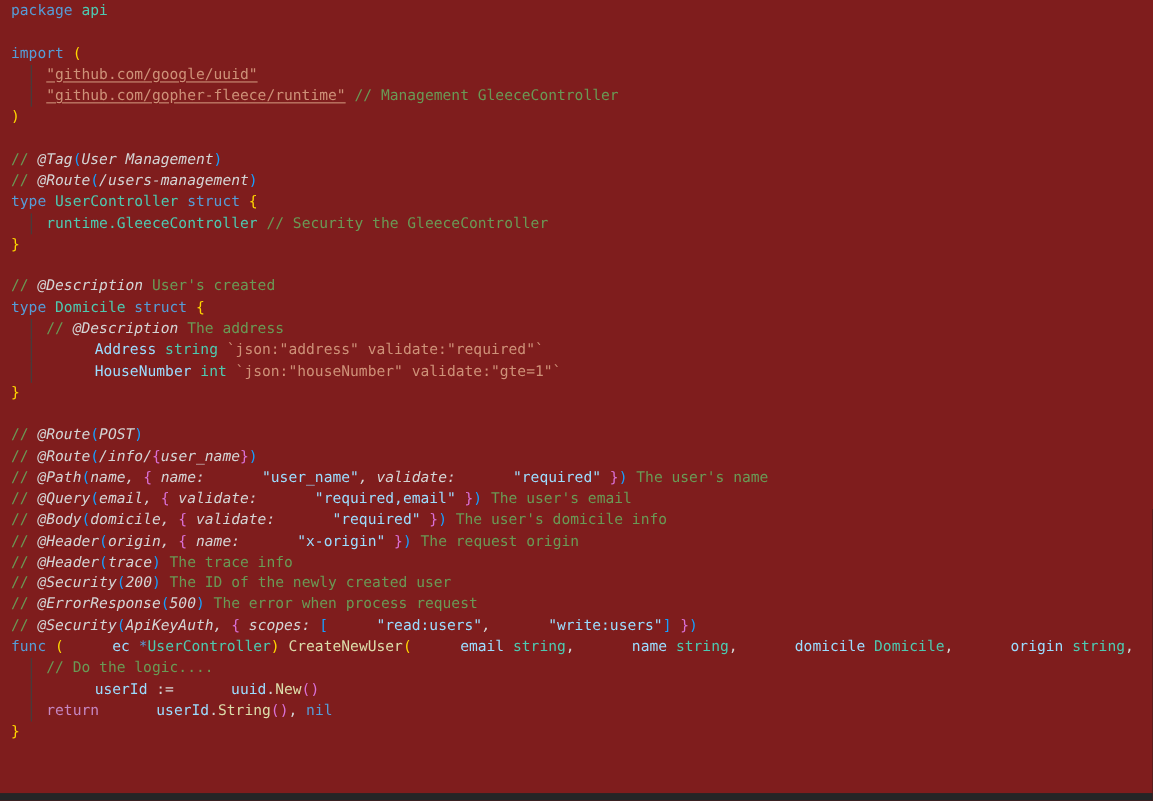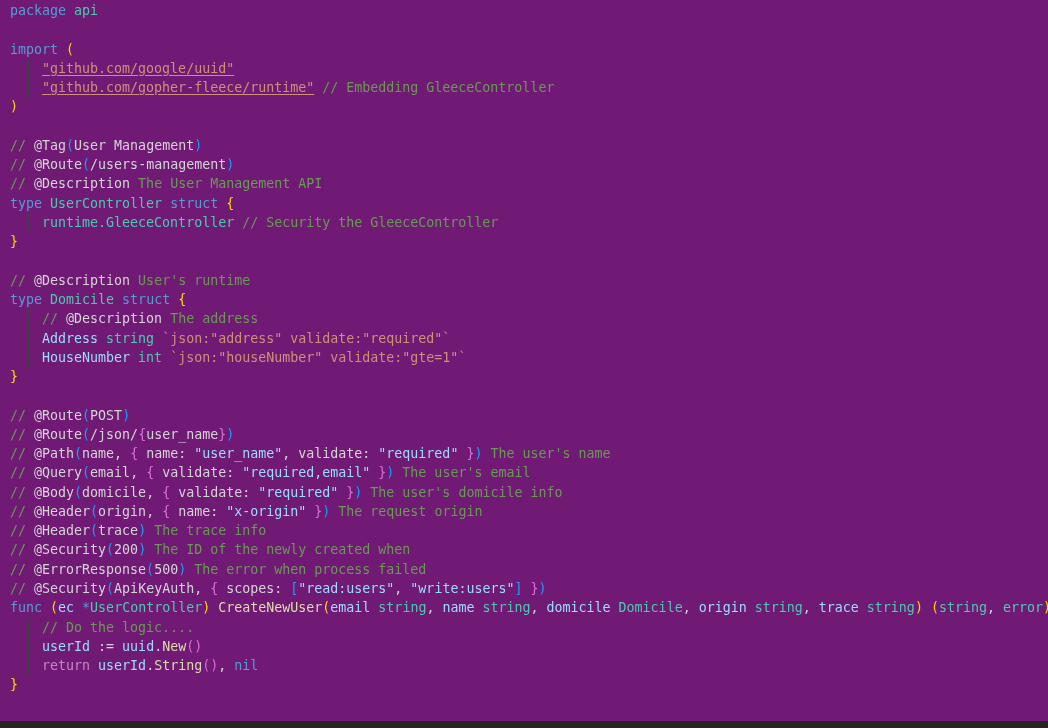--- a/index.html
+++ b/index.html
@@ -12,21 +12,21 @@
     width: 1048px;
     height: 728px;
     overflow: hidden;
     font-family: "DejaVu Sans Mono", "Liberation Mono", monospace;
   }
 
   #editor {
     position: relative;
     width: 1048px;
     height: 728px;
-    background: #701a75;
+    background: #7f1d1d;
     box-sizing: border-box;
     padding: 0;
   }
 
   #code-surface {
     position: absolute;
     left: 0;
     top: 0;
     right: 0;
     bottom: 0;
@@ -62,98 +62,97 @@
     right: 0;
     bottom: 0;
     height: 7px;
     background: #252526;
   }
 
   
   .t-kw        { color: #569cd6; }  
   .t-ctl       { color: #c586c0; }  
   .t-type      { color: #4ec9b0; }  
-  .t-var       { color: #9cdcfe; }  
+  .t-var       { color: #9cdcfe; margin-left: 44px; }  
   .t-fn        { color: #dcdcaa; }  
   .t-str       { color: #ce9178; }  
   .t-cmt       { color: #6a9955; }  
-  .t-anno      { color: #d4d4d4; }  
+  .t-anno      { color: #d4d4d4; font-style: italic; }  
   .t-punct     { color: #d4d4d4; }  
   .t-brkt-y    { color: #ffd700; }  
   .t-brkt-p    { color: #da70d6; }  
   .t-brkt-b    { color: #179fff; }  
   .t-link      { color: #ce9178; text-decoration: underline; text-underline-offset: 2px; }
 </style>
 </head>
 <body>
 
 <div id="editor">
   <div id="code-surface">
 
     <div class="code-line"><span class="t-kw">package</span><span class="t-punct"> </span><span class="t-type">api</span></div>
 
     <div class="code-line">&nbsp;</div>
 
     <div class="code-line"><span class="t-kw">import</span><span class="t-punct"> </span><span class="t-brkt-y">(</span></div>
 
     <div class="code-line guide1">    <span class="t-link">"github.com/google/uuid"</span></div>
 
-    <div class="code-line guide1">    <span class="t-link">"github.com/gopher-fleece/runtime"</span><span class="t-punct"> </span><span class="t-cmt">// Embedding GleeceController</span></div>
+    <div class="code-line guide1">    <span class="t-link">"github.com/gopher-fleece/runtime"</span><span class="t-punct"> </span><span class="t-cmt">// Management GleeceController</span></div>
 
     <div class="code-line"><span class="t-brkt-y">)</span></div>
 
     <div class="code-line">&nbsp;</div>
 
     <div class="code-line"><span class="t-cmt">// </span><span class="t-anno">@Tag</span><span class="t-brkt-b">(</span><span class="t-anno">User Management</span><span class="t-brkt-b">)</span></div>
 
     <div class="code-line"><span class="t-cmt">// </span><span class="t-anno">@Route</span><span class="t-brkt-b">(</span><span class="t-anno">/users-management</span><span class="t-brkt-b">)</span></div>
 
-    <div class="code-line"><span class="t-cmt">// </span><span class="t-anno">@Description</span><span class="t-cmt"> The User Management API</span></div>
 
     <div class="code-line"><span class="t-kw">type</span><span> </span><span class="t-type">UserController</span><span> </span><span class="t-kw">struct</span><span> </span><span class="t-brkt-y">{</span></div>
 
     <div class="code-line guide1">    <span class="t-type">runtime.GleeceController</span><span> </span><span class="t-cmt">// Security the GleeceController</span></div>
 
     <div class="code-line"><span class="t-brkt-y">}</span></div>
 
     <div class="code-line">&nbsp;</div>
 
-    <div class="code-line"><span class="t-cmt">// </span><span class="t-anno">@Description</span><span class="t-cmt"> User's runtime</span></div>
+    <div class="code-line"><span class="t-cmt">// </span><span class="t-anno">@Description</span><span class="t-cmt"> User's created</span></div>
 
     <div class="code-line"><span class="t-kw">type</span><span> </span><span class="t-type">Domicile</span><span> </span><span class="t-kw">struct</span><span> </span><span class="t-brkt-y">{</span></div>
 
     <div class="code-line guide1">    <span class="t-cmt">// </span><span class="t-anno">@Description</span><span class="t-cmt"> The address</span></div>
 
     <div class="code-line guide1">    <span class="t-var">Address</span><span> </span><span class="t-type">string</span><span> </span><span class="t-str">`json:"address" validate:"required"`</span></div>
 
 
     <div class="code-line guide1">    <span class="t-var">HouseNumber</span><span> </span><span class="t-type">int</span><span> </span><span class="t-str">`json:"houseNumber" validate:"gte=1"`</span></div>
 
     <div class="code-line"><span class="t-brkt-y">}</span></div>
 
     <div class="code-line">&nbsp;</div>
 
 
     <div class="code-line"><span class="t-cmt">// </span><span class="t-anno">@Route</span><span class="t-brkt-b">(</span><span class="t-anno">POST</span><span class="t-brkt-b">)</span></div>
 
-    <div class="code-line"><span class="t-cmt">// </span><span class="t-anno">@Route</span><span class="t-brkt-b">(</span><span class="t-anno">/json/</span><span class="t-brkt-p">{</span><span class="t-anno">user_name</span><span class="t-brkt-p">}</span><span class="t-brkt-b">)</span></div>
+    <div class="code-line"><span class="t-cmt">// </span><span class="t-anno">@Route</span><span class="t-brkt-b">(</span><span class="t-anno">/info/</span><span class="t-brkt-p">{</span><span class="t-anno">user_name</span><span class="t-brkt-p">}</span><span class="t-brkt-b">)</span></div>
 
     <div class="code-line"><span class="t-cmt">// </span><span class="t-anno">@Path</span><span class="t-brkt-b">(</span><span class="t-anno">name</span><span class="t-anno">, </span><span class="t-brkt-p">{ </span><span class="t-anno">name: </span><span class="t-var">"user_name"</span><span class="t-anno">, </span><span class="t-anno">validate: </span><span class="t-var">"required"</span><span class="t-brkt-p"> }</span><span class="t-brkt-b">)</span><span class="t-cmt"> The user's name</span></div>
 
     <div class="code-line"><span class="t-cmt">// </span><span class="t-anno">@Query</span><span class="t-brkt-b">(</span><span class="t-anno">email</span><span class="t-anno">, </span><span class="t-brkt-p">{ </span><span class="t-anno">validate: </span><span class="t-var">"required,email"</span><span class="t-brkt-p"> }</span><span class="t-brkt-b">)</span><span class="t-cmt"> The user's email</span></div>
 
     <div class="code-line"><span class="t-cmt">// </span><span class="t-anno">@Body</span><span class="t-brkt-b">(</span><span class="t-anno">domicile</span><span class="t-anno">, </span><span class="t-brkt-p">{ </span><span class="t-anno">validate: </span><span class="t-var">"required"</span><span class="t-brkt-p"> }</span><span class="t-brkt-b">)</span><span class="t-cmt"> The user's domicile info</span></div>
 
     <div class="code-line"><span class="t-cmt">// </span><span class="t-anno">@Header</span><span class="t-brkt-b">(</span><span class="t-anno">origin</span><span class="t-anno">, </span><span class="t-brkt-p">{ </span><span class="t-anno">name: </span><span class="t-var">"x-origin"</span><span class="t-brkt-p"> }</span><span class="t-brkt-b">)</span><span class="t-cmt"> The request origin</span></div>
 
     <div class="code-line"><span class="t-cmt">// </span><span class="t-anno">@Header</span><span class="t-brkt-b">(</span><span class="t-anno">trace</span><span class="t-brkt-b">)</span><span class="t-cmt"> The trace info</span></div>
 
-    <div class="code-line"><span class="t-cmt">// </span><span class="t-anno">@Security</span><span class="t-brkt-b">(</span><span class="t-anno">200</span><span class="t-brkt-b">)</span><span class="t-cmt"> The ID of the newly created when</span></div>
+    <div class="code-line"><span class="t-cmt">// </span><span class="t-anno">@Security</span><span class="t-brkt-b">(</span><span class="t-anno">200</span><span class="t-brkt-b">)</span><span class="t-cmt"> The ID of the newly created user</span></div>
 
-    <div class="code-line"><span class="t-cmt">// </span><span class="t-anno">@ErrorResponse</span><span class="t-brkt-b">(</span><span class="t-anno">500</span><span class="t-brkt-b">)</span><span class="t-cmt"> The error when process failed</span></div>
+    <div class="code-line"><span class="t-cmt">// </span><span class="t-anno">@ErrorResponse</span><span class="t-brkt-b">(</span><span class="t-anno">500</span><span class="t-brkt-b">)</span><span class="t-cmt"> The error when process request</span></div>
 
     <div class="code-line"><span class="t-cmt">// </span><span class="t-anno">@Security</span><span class="t-brkt-b">(</span><span class="t-anno">ApiKeyAuth</span><span class="t-anno">, </span><span class="t-brkt-p">{ </span><span class="t-anno">scopes: </span><span class="t-brkt-b">[</span><span class="t-var">"read:users"</span><span class="t-anno">, </span><span class="t-var">"write:users"</span><span class="t-brkt-b">]</span><span class="t-brkt-p"> }</span><span class="t-brkt-b">)</span></div>
 
     <div class="code-line"><span class="t-kw">func</span><span> </span><span class="t-brkt-y">(</span><span class="t-var">ec</span><span> </span><span class="t-kw">*</span><span class="t-type">UserController</span><span class="t-brkt-y">)</span><span> </span><span class="t-fn">CreateNewUser</span><span class="t-brkt-y">(</span><span class="t-var">email</span><span> </span><span class="t-type">string</span><span class="t-punct">, </span><span class="t-var">name</span><span> </span><span class="t-type">string</span><span class="t-punct">, </span><span class="t-var">domicile</span><span> </span><span class="t-type">Domicile</span><span class="t-punct">, </span><span class="t-var">origin</span><span> </span><span class="t-type">string</span><span class="t-punct">, </span><span class="t-var">trace</span><span> </span><span class="t-type">string</span><span class="t-brkt-y">)</span><span> </span><span class="t-brkt-y">(</span><span class="t-type">string</span><span class="t-punct">, </span><span class="t-type">error</span><span class="t-brkt-y">)</span></div>
 
     <div class="code-line guide1">    <span class="t-cmt">// Do the logic....</span></div>
 
     <div class="code-line guide1">    <span class="t-var">userId</span><span class="t-punct"> := </span><span class="t-var">uuid</span><span class="t-punct">.</span><span class="t-fn">New</span><span class="t-brkt-p">(</span><span class="t-brkt-p">)</span></div>
 
     <div class="code-line guide1">    <span class="t-ctl">return</span><span> </span><span class="t-var">userId</span><span class="t-punct">.</span><span class="t-fn">String</span><span class="t-brkt-p">(</span><span class="t-brkt-p">)</span><span class="t-punct">,</span><span> </span><span class="t-kw">nil</span></div>

